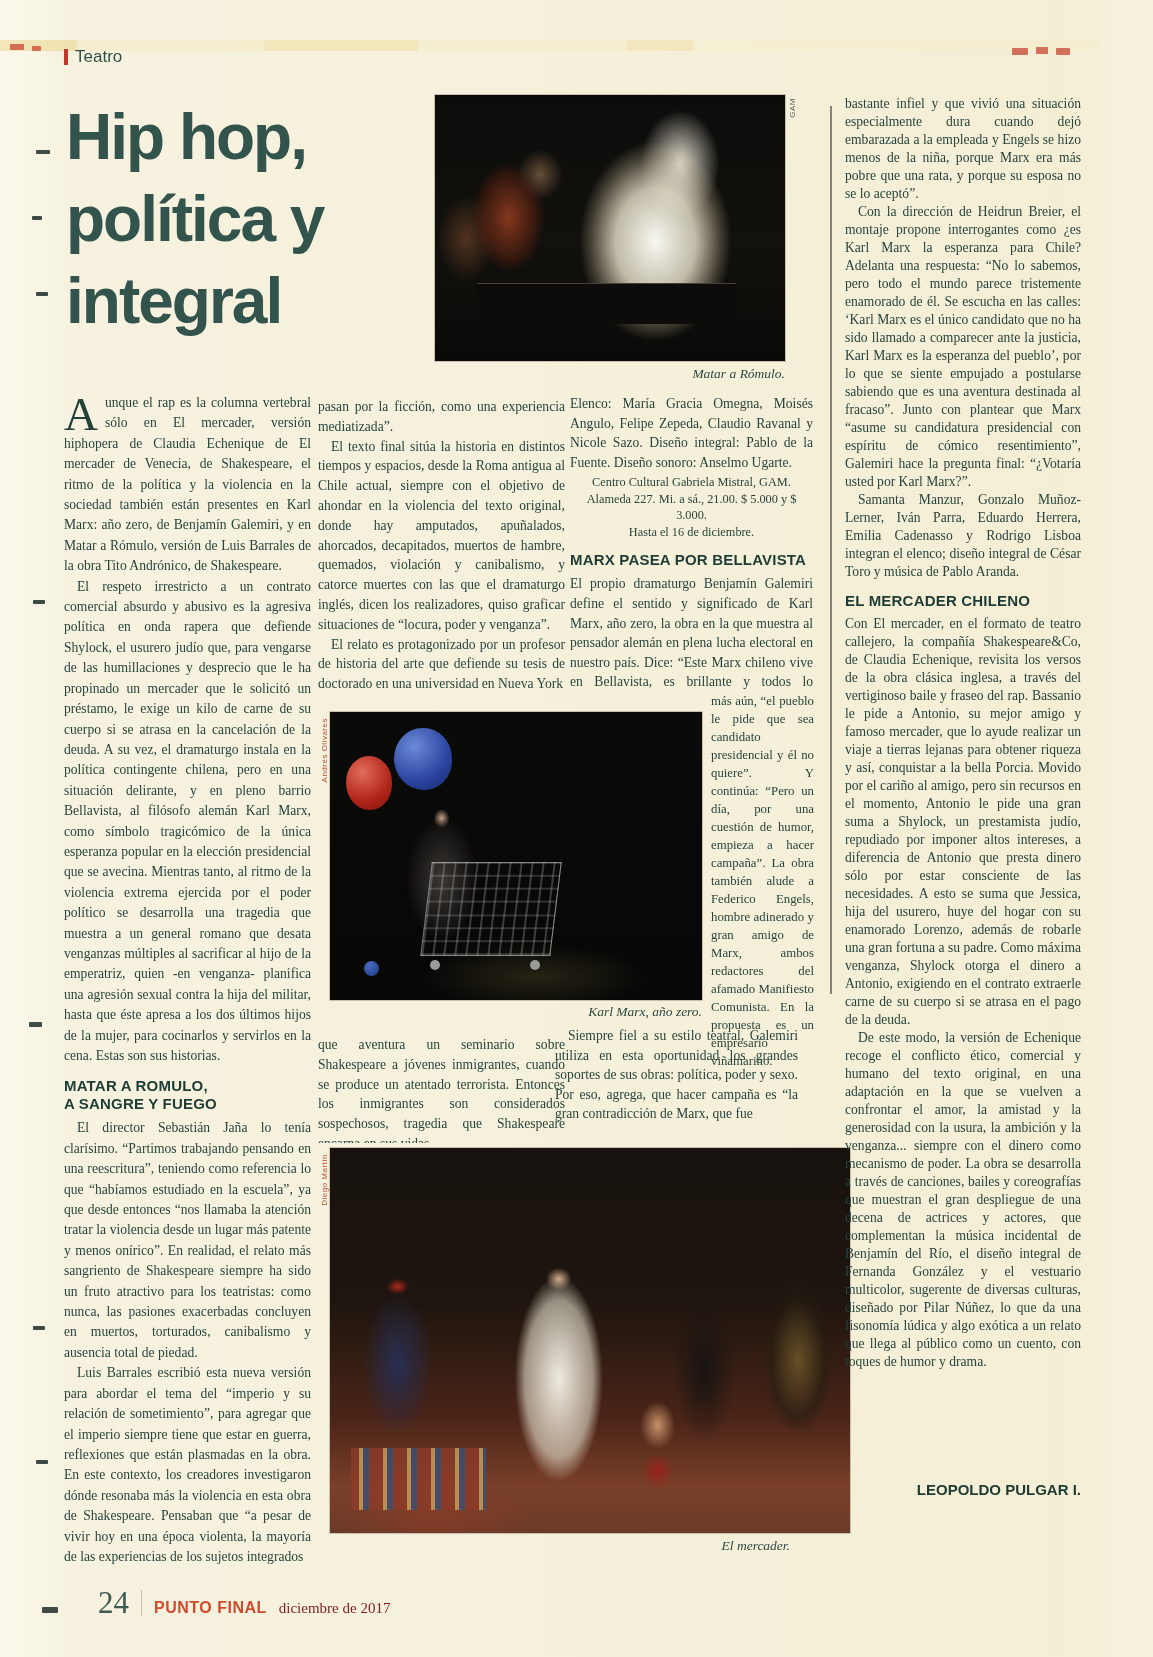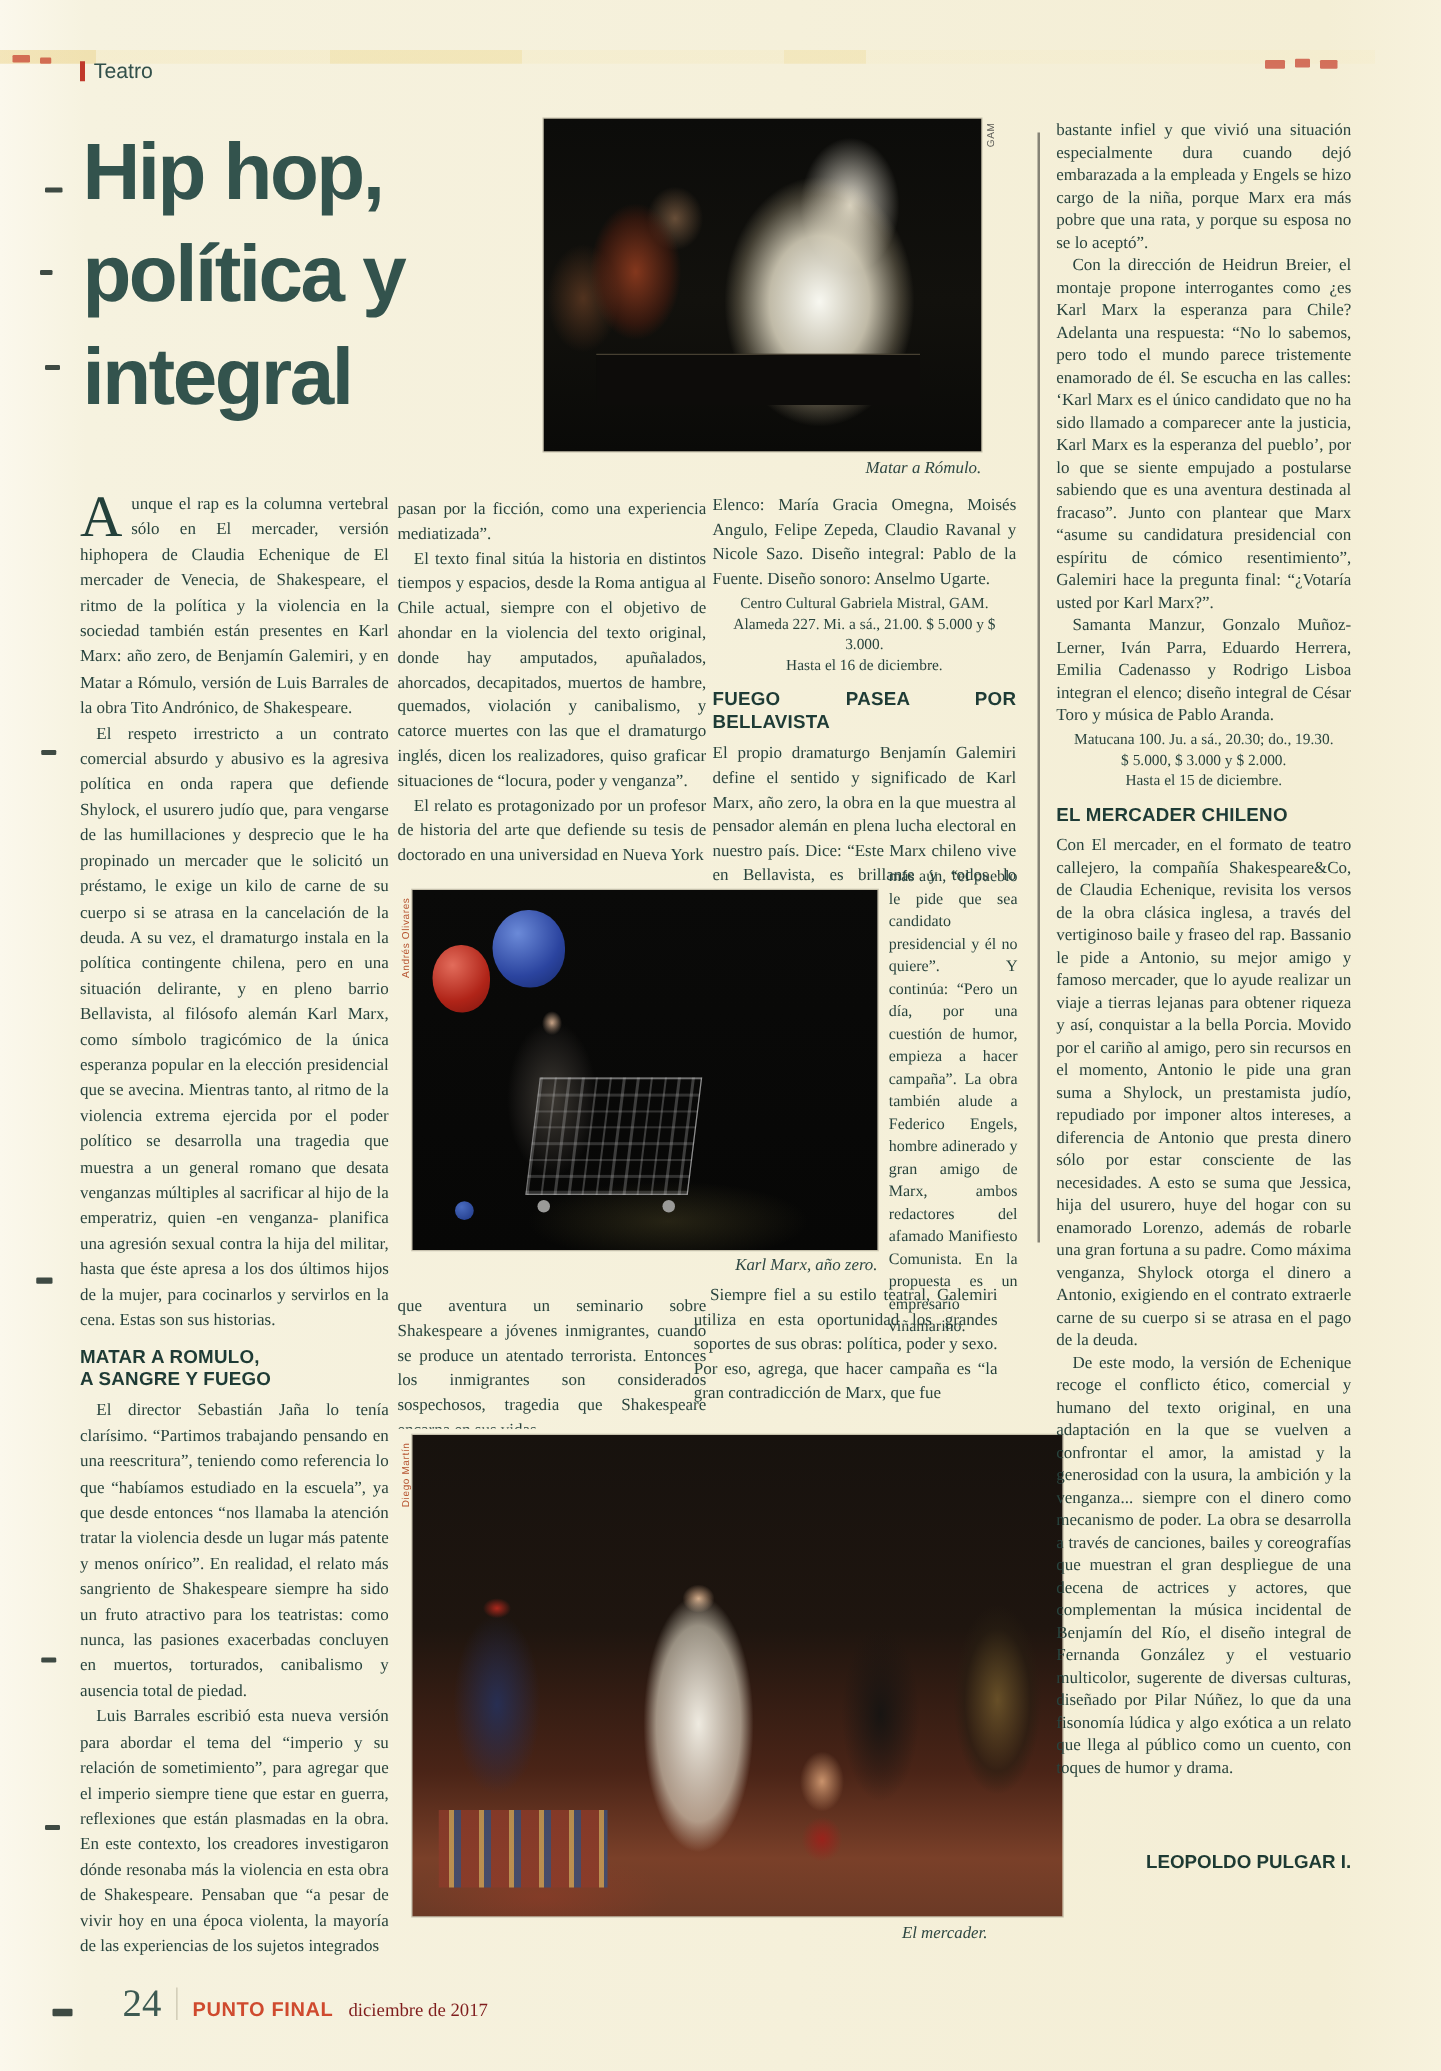--- a/index.html
+++ b/index.html
@@ -171,39 +171,34 @@
 </div>
 
 <div class="abs col col3a">
   <div style="height:28px"></div>
   <p class="noindent credits">Elenco: María Gracia Omegna, Moisés Angulo, Felipe Zepeda, Claudio Ravanal y Nicole Sazo. Diseño integral: Pablo de la Fuente. Diseño sonoro: Anselmo Ugarte.</p>
   <div class="venue">
     <div>Centro Cultural Gabriela Mistral, GAM.</div>
     <div>Alameda 227. Mi. a sá., 21.00. $ 5.000 y $ 3.000.</div>
     <div>Hasta el 16 de diciembre.</div>
   </div>
-  <div class="subhead">FUEGO PASEA POR BELLAVISTA</div>
+  <div class="subhead">MARX PASEA POR BELLAVISTA</div>
   <p class="noindent" style="max-height:122px;overflow:hidden">El propio dramaturgo Benjamín Galemiri define el sentido y significado de Karl Marx, año zero, la obra en la que muestra al pensador alemán en plena lucha electoral en nuestro país. Dice: “Este Marx chileno vive en Bellavista, es brillante y todos lo adoran”,</p>
 </div>
 <div class="abs col col3narrow">
   <p class="noindent">más aún, “el pueblo le pide que sea candidato presidencial y él no quiere”. Y continúa: “Pero un día, por una cuestión de humor, empieza a hacer campaña”. La obra también alude a Federico Engels, hombre adinerado y gran amigo de Marx, ambos redactores del afamado Manifiesto Comunista. En la propuesta es un empresario viñamarino.</p>
 </div>
 <div class="abs col col3b">
   <p>Siempre fiel a su estilo teatral, Galemiri utiliza en esta oportunidad los grandes soportes de sus obras: política, poder y sexo. Por eso, agrega, que hacer campaña es “la gran contradicción de Marx, que fue</p>
 </div>
 
 <div class="abs col col4">
-  <p class="noindent">bastante infiel y que vivió una situación especialmente dura cuando dejó embarazada a la empleada y Engels se hizo cargo de la niña, porque Marx era más pobre que una rata, y porque su esposa no se lo aceptó”.</p>
+  <p class="noindent">bastante infiel y que vivió una situación especialmente dura cuando dejó embarazada a la empleada y Engels se hizo menos de la niña, porque Marx era más pobre que una rata, y porque su esposa no se lo aceptó”.</p>
   <p>Con la dirección de Heidrun Breier, el montaje propone interrogantes como ¿es Karl Marx la esperanza para Chile? Adelanta una respuesta: “No lo sabemos, pero todo el mundo parece tristemente enamorado de él. Se escucha en las calles: ‘Karl Marx es el único candidato que no ha sido llamado a comparecer ante la justicia, Karl Marx es la esperanza del pueblo’, por lo que se siente empujado a postularse sabiendo que es una aventura destinada al fracaso”. Junto con plantear que Marx “asume su candidatura presidencial con espíritu de cómico resentimiento”, Galemiri hace la pregunta final: “¿Votaría usted por Karl Marx?”.</p>
   <p>Samanta Manzur, Gonzalo Muñoz-Lerner, Iván Parra, Eduardo Herrera, Emilia Cadenasso y Rodrigo Lisboa integran el elenco; diseño integral de César Toro y música de Pablo Aranda.</p>
-  <div class="venue">
-    <div>Matucana 100. Ju. a sá., 20.30; do., 19.30.</div>
-    <div>$ 5.000, $ 3.000 y $ 2.000.</div>
-    <div>Hasta el 15 de diciembre.</div>
-  </div>
   <div class="subhead">EL MERCADER CHILENO</div>
   <p class="noindent">Con El mercader, en el formato de teatro callejero, la compañía Shakespeare&amp;Co, de Claudia Echenique, revisita los versos de la obra clásica inglesa, a través del vertiginoso baile y fraseo del rap. Bassanio le pide a Antonio, su mejor amigo y famoso mercader, que lo ayude realizar un viaje a tierras lejanas para obtener riqueza y así, conquistar a la bella Porcia. Movido por el cariño al amigo, pero sin recursos en el momento, Antonio le pide una gran suma a Shylock, un prestamista judío, repudiado por imponer altos intereses, a diferencia de Antonio que presta dinero sólo por estar consciente de las necesidades. A esto se suma que Jessica, hija del usurero, huye del hogar con su enamorado Lorenzo, además de robarle una gran fortuna a su padre. Como máxima venganza, Shylock otorga el dinero a Antonio, exigiendo en el contrato extraerle carne de su cuerpo si se atrasa en el pago de la deuda.</p>
   <p>De este modo, la versión de Echenique recoge el conflicto ético, comercial y humano del texto original, en una adaptación en la que se vuelven a confrontar el amor, la amistad y la generosidad con la usura, la ambición y la venganza... siempre con el dinero como mecanismo de poder. La obra se desarrolla a través de canciones, bailes y coreografías que muestran el gran despliegue de una decena de actrices y actores, que complementan la música incidental de Benjamín del Río, el diseño integral de Fernanda González y el vestuario multicolor, sugerente de diversas culturas, diseñado por Pilar Núñez, lo que da una fisonomía lúdica y algo exótica a un relato que llega al público como un cuento, con toques de humor y drama.</p>
 </div>
 <div class="abs byline">LEOPOLDO PULGAR I.</div>
 
 <div class="abs footer">
   <span class="pnum">24</span>
   <span class="rule"></span>
   <span class="mag">PUNTO FINAL</span>

